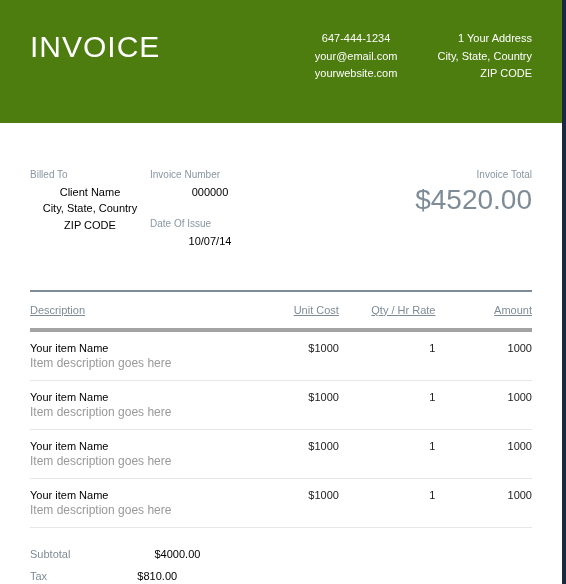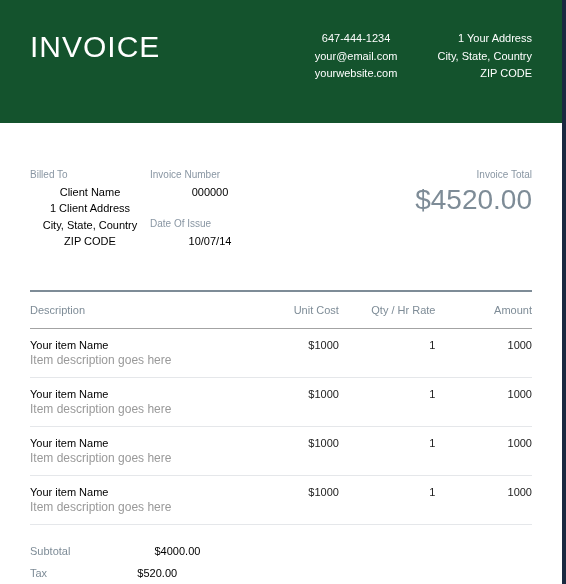--- a/index.html
+++ b/index.html
@@ -5,21 +5,21 @@
   * { box-sizing: border-box; margin: 0; padding: 0; }
   body {
     width: 566px;
     font-family: -apple-system, BlinkMacSystemFont, "Segoe UI", Arial, sans-serif;
     background: #fff;
     color: #222;
     font-size: 12px;
     border-right: 4px solid #1a2940;
   }
   .header {
-    background: #14532d;
+    background: #4d7c0f;
     color: #fff;
     padding: 30px 30px 40px 30px;
     display: flex;
     justify-content: space-between;
   }
   .header-title {
     font-size: 30px;
     font-weight: 400;
     letter-spacing: 1px;
   }
@@ -60,21 +60,22 @@
     display: grid;
     grid-template-columns: 2.2fr 1fr 1fr 1fr;
     padding: 10px 0;
     border-bottom: 1px solid #e5e7ea;
     align-items: start;
   }
   .thead {
     color: #7e8c97;
     font-size: 11px;
     padding: 12px 0;
-    border-bottom: 1px solid #a3a3a3;
+    border-bottom: 4px solid #a3a3a3;
+    text-decoration: underline;
   }
   .th-desc { text-align: left; }
   .th-cost, .th-qty, .th-amt { text-align: right; }
   .item-name { font-size: 11px; color: #000; margin-bottom: 2px; }
   .item-desc { font-size: 12px; color: #999; }
   .cell-r { text-align: right; font-size: 11px; }
   .totals {
     margin-top: 20px;
     display: flex;
     flex-direction: column;
@@ -107,21 +108,20 @@
     </div>
   </div>
 </div>
 
 <div class="content">
 
   <div class="info-row">
     <div class="info-block">
       <div class="info-label">Billed To</div>
       <div class="info-value">Client Name</div>
-      <div class="info-value">1 Client Address</div>
       <div class="info-value">City, State, Country</div>
       <div class="info-value">ZIP CODE</div>
     </div>
     <div class="info-block">
       <div class="info-label">Invoice Number</div>
       <div class="info-value">000000</div>
       <div class="sep"></div>
       <div class="info-label">Date Of Issue</div>
       <div class="info-value">10/07/14</div>
     </div>
@@ -180,17 +180,17 @@
     </div>
   </div>
 
   <div class="totals">
     <div class="totals-row">
       <span class="totals-label">Subtotal</span>
       <span class="totals-val">$4000.00</span>
     </div>
     <div class="totals-row">
       <span class="totals-label">Tax</span>
-      <span class="totals-val">$520.00</span>
+      <span class="totals-val">$810.00</span>
     </div>
   </div>
 
 </div>
 
 </body></html>

